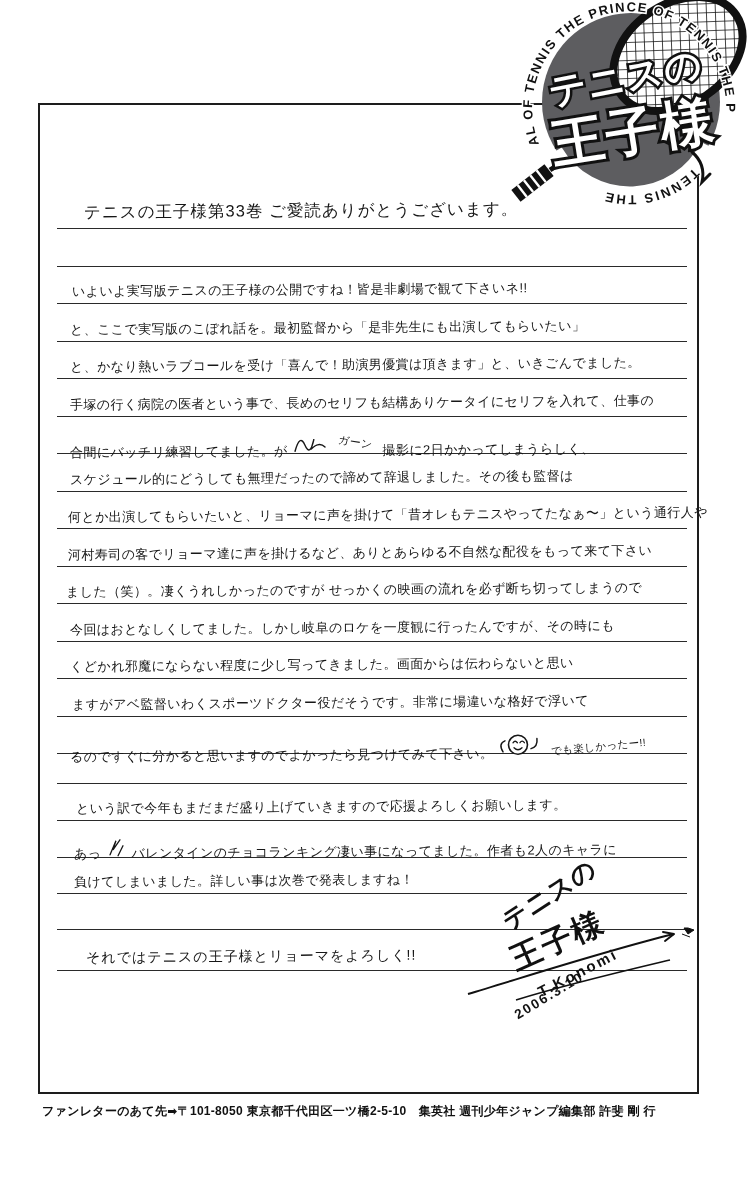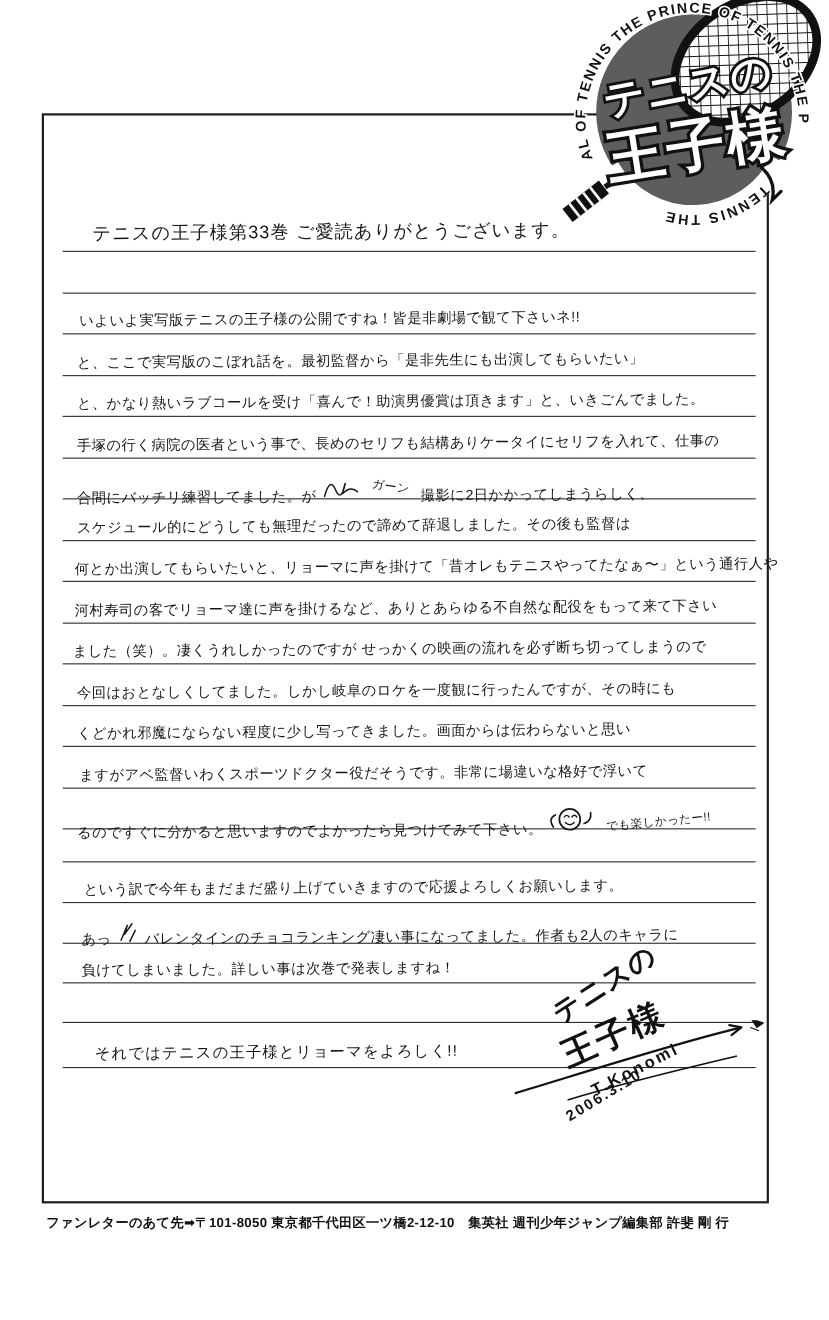--- a/index.html
+++ b/index.html
@@ -162,15 +162,15 @@
         <textPath href="#arcTop" startOffset="0%">AL OF TENNIS  THE PRINCE OF TENNIS  THE P</textPath>
       </text>
 
       <text x="122" y="96" text-anchor="middle" transform="rotate(-11 122 96)" font-family="Liberation Sans, sans-serif" font-size="37" font-weight="bold" fill="#fff" stroke="#111" stroke-width="5" paint-order="stroke" letter-spacing="1">テニスの</text>
       <text x="130" y="156" text-anchor="middle" transform="rotate(-9 130 156)" font-family="Liberation Sans, sans-serif" font-size="53" font-weight="bold" fill="#fff" stroke="#111" stroke-width="6" paint-order="stroke" letter-spacing="2">王子様</text>
 
       <path d="M186,158 q14,12 10,30 l8,-8" fill="none" stroke="#111" stroke-width="3" stroke-linecap="round"></path>
     </svg>
   </div>
 
-  <div class="footer">ファンレターのあて先➡〒101-8050 東京都千代田区一ツ橋2-12-10　集英社 週刊少年ジャンプ編集部 許斐 剛 行</div>
+  <div class="footer">ファンレターのあて先➡〒101-8050 東京都千代田区一ツ橋2-5-10　集英社 週刊少年ジャンプ編集部 許斐 剛 行</div>
 
 </div>
 
 </body></html>

